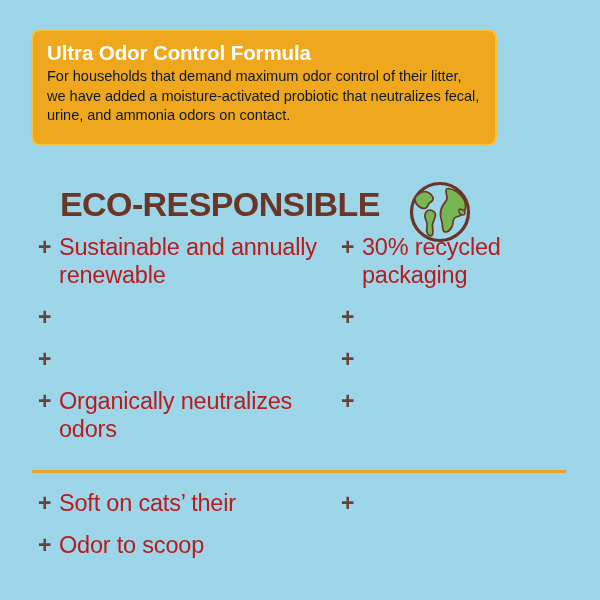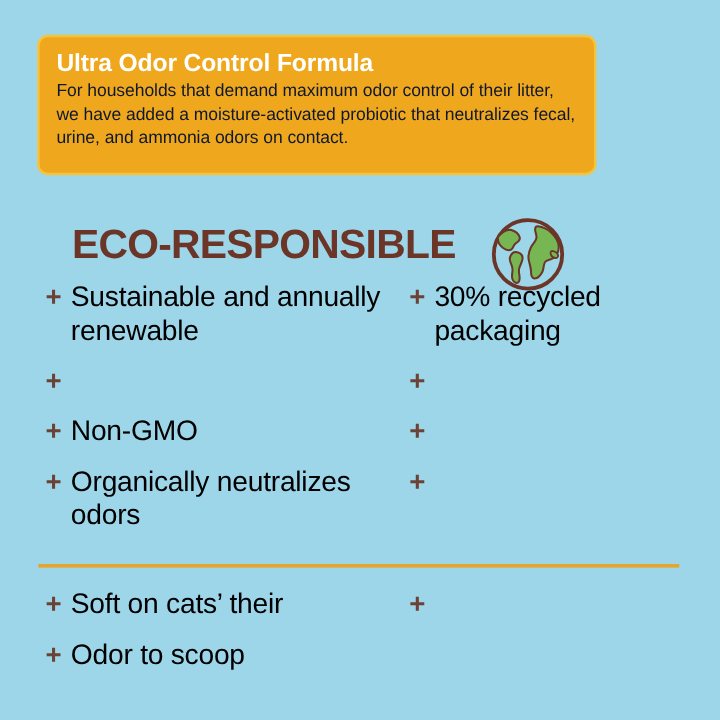--- a/index.html
+++ b/index.html
@@ -102,21 +102,21 @@
   }
   .plus {
     color: #6b4235;
     font-size: 23px;
     font-weight: bold;
     line-height: 28px;
     flex: 0 0 auto;
     width: 21px;
   }
   .btext {
-    color: #000000;
+    color: #b91c1c;
     font-size: 23.5px;
     font-weight: normal;
     line-height: 28px;
     letter-spacing: -0.2px;
   }
 
   
   .divider {
     position: absolute;
     left: 32px;
@@ -178,21 +178,20 @@
     <div class="col col-left">
       <div class="bullet">
         <span class="plus">+</span>
         <span class="btext">Sustainable and annually renewable</span>
       </div>
       <div class="bullet">
         <span class="plus">+</span>
       </div>
       <div class="bullet">
         <span class="plus">+</span>
-        <span class="btext">Non-GMO</span>
       </div>
       <div class="bullet">
         <span class="plus">+</span>
         <span class="btext">Organically neutralizes odors</span>
       </div>
     </div>
 
     <div class="col col-right">
       <div class="bullet">
         <span class="plus">+</span>

